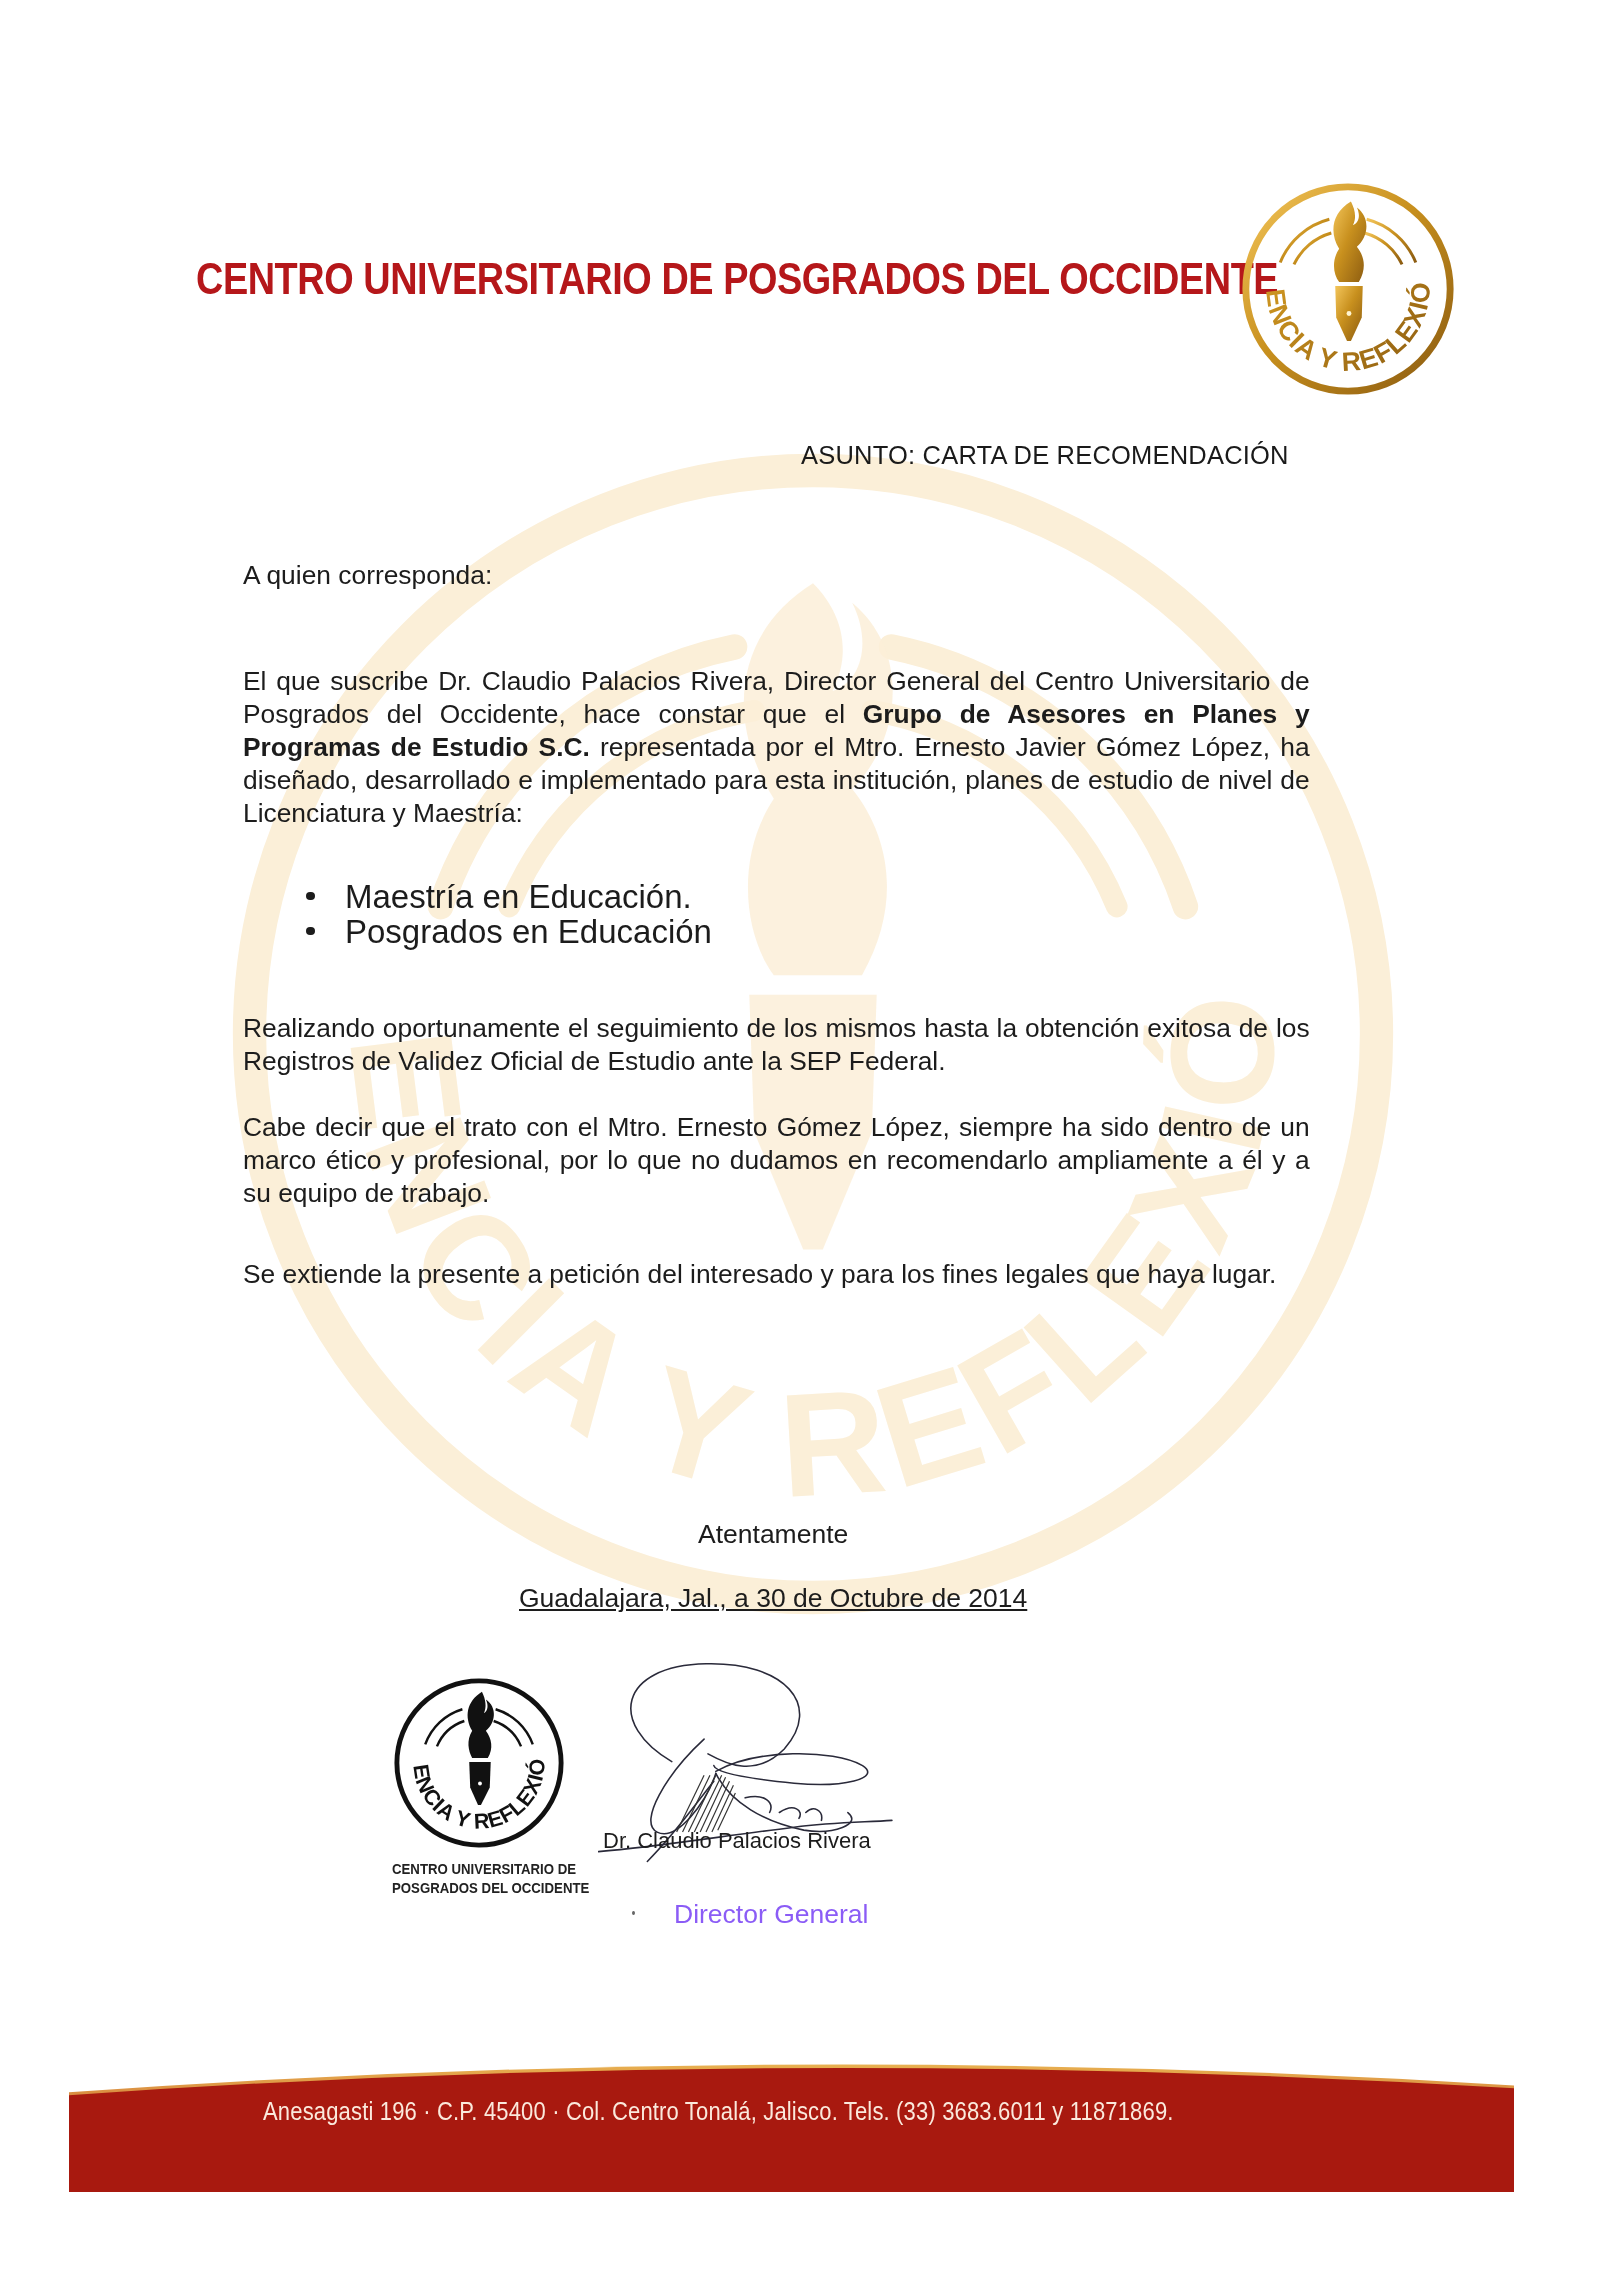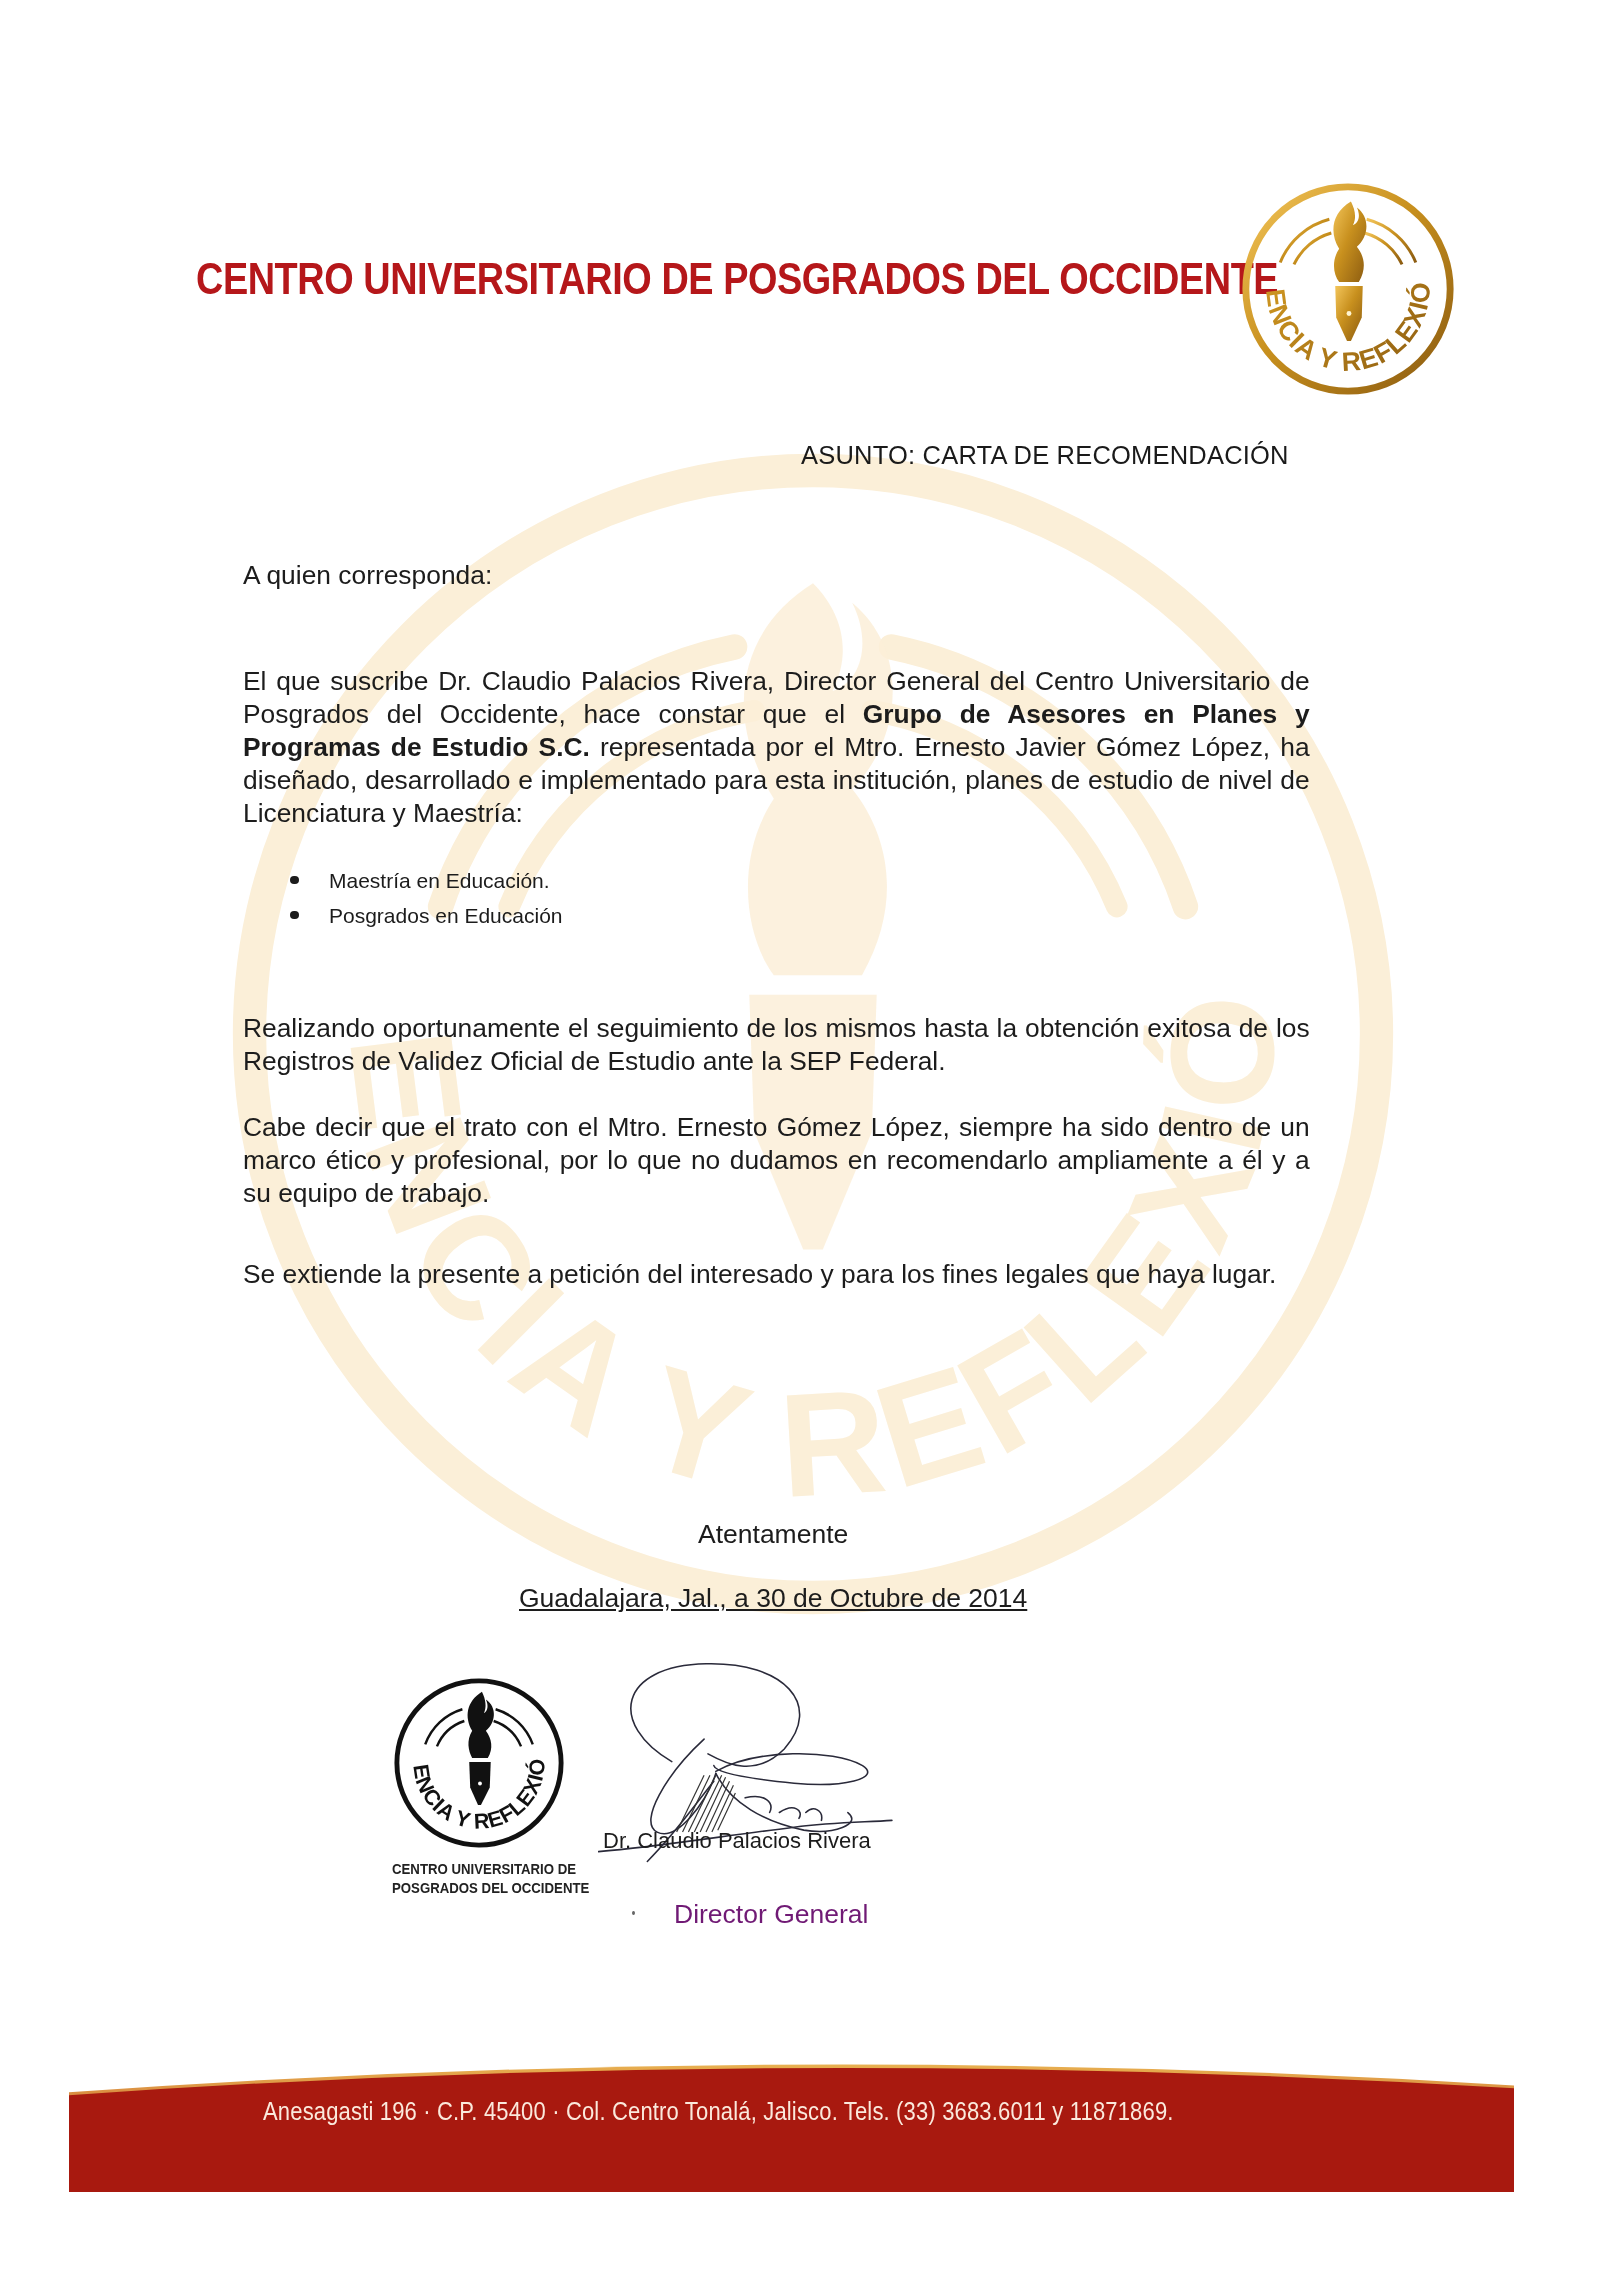--- a/index.html
+++ b/index.html
@@ -11,38 +11,38 @@
 
     .logo-top { position: absolute; left: 1237px; top: 178px; width: 222px; height: 222px; }
 
     .subject { position: absolute; left: 801px; top: 441px; font-weight: normal; font-size: 25.5px; color: #1a1a1a; white-space: nowrap; letter-spacing: 0.2px; }
 
     .body-text { position: absolute; left: 243px; width: 1072px; font-size: 26.5px; line-height: 33px; color: #1c1c1c; text-align: justify; transform: scaleX(0.995); transform-origin: left top; }
     .body-text b { font-weight: bold; }
 
     .greeting { top: 559px; }
     .para1 { top: 665px; }
-    .bullets { position: absolute; left: 284px; top: 863px; margin: 0; padding: 0; list-style: none; font-size: 21px; line-height: 35px; color: #1c1c1c; }
+    .bullets { position: absolute; left: 284px; top: 863px; margin: 16px; padding: 0; list-style: none; font-size: 33px; line-height: 35px; color: #1c1c1c; }
     .bullets li { position: relative; padding-left: 45px; }
     .bullets li .dot { position: absolute; left: 5.9px; top: 12.7px; width: 8.8px; height: 8.8px; background: #1c1c1c; border-radius: 50%; }
     .para2 { top: 1012px; }
     .para3 { top: 1111px; }
     .para4 { top: 1258px; }
 
     .closing { position: absolute; font-size: 26.5px; color: #1c1c1c; white-space: nowrap; }
     .atentamente { left: 698px; top: 1519px; text-align: right; }
     .place-date { left: 519px; top: 1583px; text-decoration: underline; }
 
     .stamp { position: absolute; left: 392px; top: 1676px; width: 174px; height: 174px; }
     .stamp-caption { position: absolute; left: 392px; top: 1860px; width: 196px; font-family: "Liberation Sans", sans-serif; font-weight: bold; font-size: 14.7px; line-height: 18.6px; color: #222; transform: scaleX(0.9); transform-origin: left top; white-space: nowrap; }
 
     .signature { position: absolute; left: 598px; top: 1656px; width: 353px; height: 225px; pointer-events: none; }
 
     .signer-name { position: absolute; left: 603px; top: 1828px; font-size: 22px; color: #1c1c1c; white-space: nowrap; }
-    .signer-title { position: absolute; left: 674px; top: 1899px; font-size: 26.5px; color: #701a75; white-space: nowrap; }
+    .signer-title { position: absolute; left: 674px; top: 1899px; font-size: 26.5px; color: #8b5cf6; white-space: nowrap; }
     .stray-mark { position: absolute; left: 632px; top: 1911px; width: 2.9px; height: 3.9px; background: #666; border-radius: 50%; }
 
     .footer { position: absolute; left: 69px; top: 2058px; width: 1445px; height: 134px; }
     .footer-text { position: absolute; left: 263px; top: 2096px; width: 1372px; font-family: "Liberation Sans", sans-serif; font-size: 26.5px; color: #fbe9dc; white-space: nowrap; transform: scaleX(0.83); transform-origin: left top; letter-spacing: 0.2px; }
   </style>
 </head>
 <body>
 
 <svg class="watermark" viewBox="0 0 1200 1200">
   <defs>

